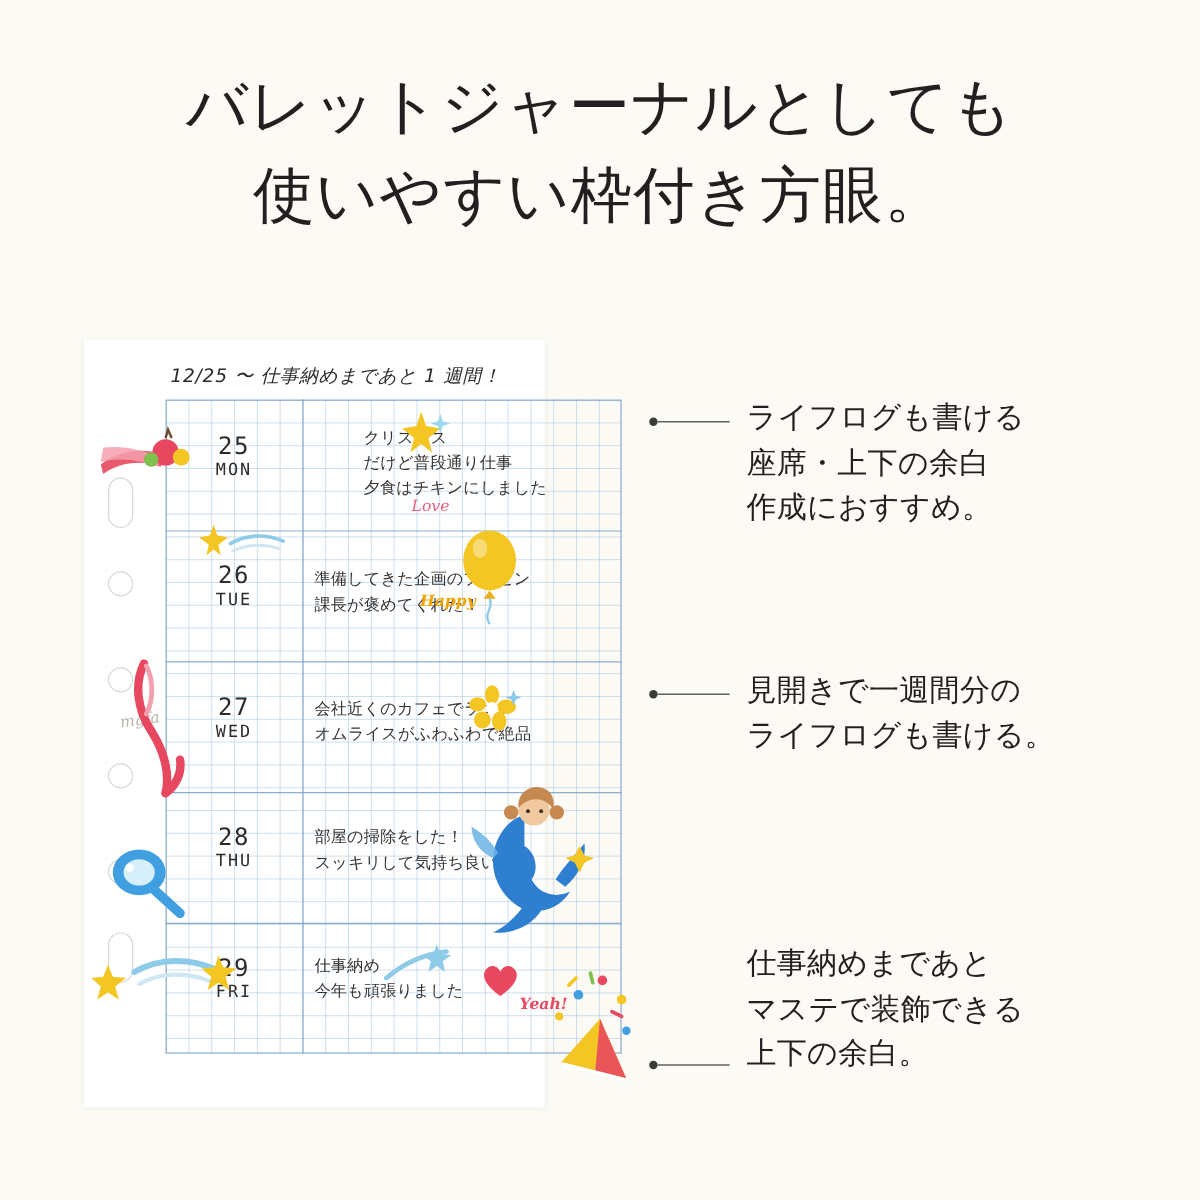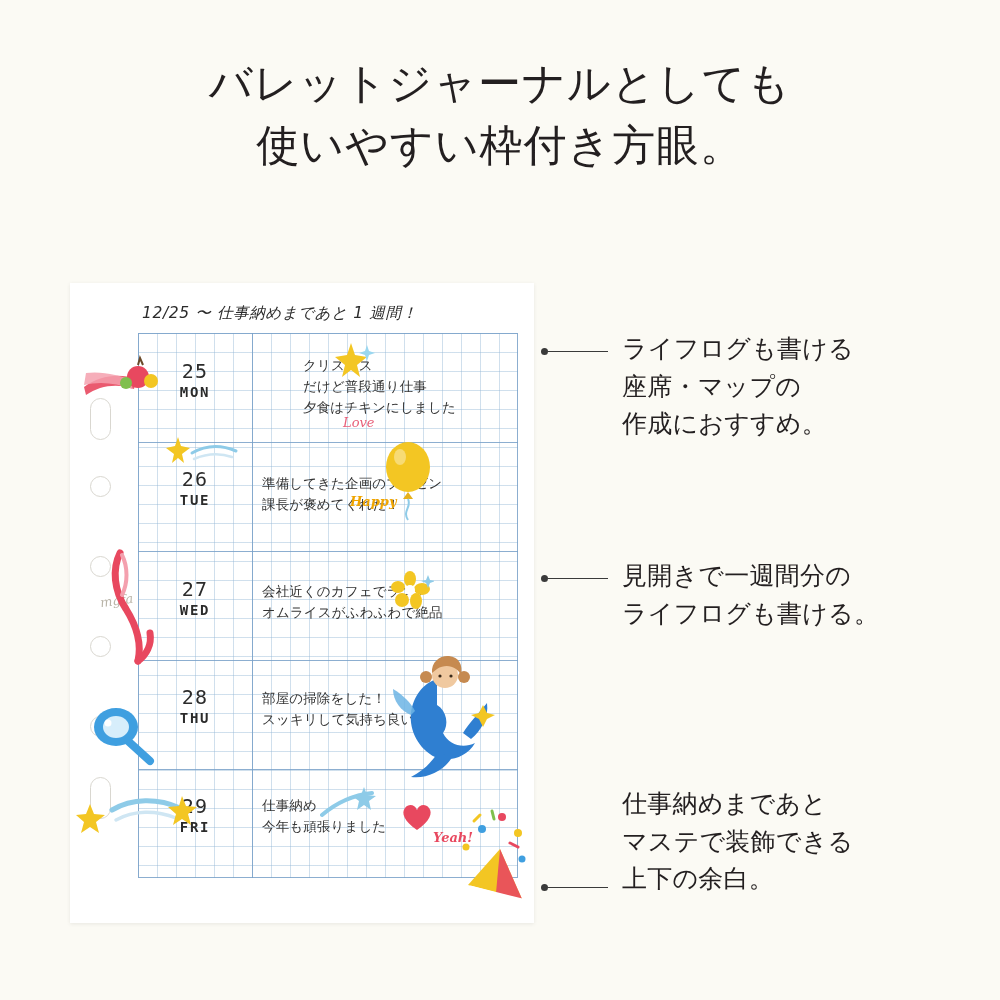--- a/index.html
+++ b/index.html
@@ -16,36 +16,36 @@
   }
 
   
   #headline {
     position: absolute;
     top: 52px;
     left: 0;
     width: 1000px;
     text-align: center;
     color: #231f20;
-    font-size: 43px;
+    font-size: 51px;
     line-height: 1.45;
     letter-spacing: 0.02em;
     font-weight: 400;
   }
   #headline .hl-line {
     display: block;
     white-space: nowrap;
   }
 
   
   #planner {
     position: absolute;
     left: 70px;
     top: 283px;
-    width: 464px;
+    width: 384px;
     height: 640px;
     background: #ffffff;
     box-shadow: 0 1px 4px rgba(0,0,0,0.08);
   }
 
   
   .hole {
     position: absolute;
     left: 20px;
     width: 21px;
@@ -119,21 +119,20 @@
   }
   .day .dnum {
     font-size: 20px;
     letter-spacing: 0.06em;
     line-height: 1.15;
   }
   .day .dname {
     font-size: 14px;
     letter-spacing: 0.12em;
     line-height: 1.3;
-    font-weight: bold;
   }
 
   .entry {
     position: absolute;
     left: 124px;
     width: 250px;
     color: #333;
     font-size: 13.5px;
     line-height: 1.55;
     font-family: "DejaVu Sans", sans-serif;
@@ -374,21 +373,21 @@
       <path d="M52 18 L58 12" stroke="#f3c623" stroke-width="3" stroke-linecap="round"></path>
     </svg>
 
   </div>
 </div>
 
 <div class="leader-dot" style="left:541px; top:348px;"></div>
 <div class="leader" style="left:548px; top:351px; width:60px;"></div>
 <div class="callout" style="left:622px; top:330px;">
   <span class="cl">ライフログも書ける</span>
-  <span class="cl">座席・マップの</span>
+  <span class="cl">座席・上下の余白</span>
   <span class="cl">作成におすすめ。</span>
 </div>
 
 <div class="leader-dot" style="left:541px; top:575px;"></div>
 <div class="leader" style="left:548px; top:578px; width:60px;"></div>
 <div class="callout" style="left:622px; top:557px;">
   <span class="cl">見開きで一週間分の</span>
   <span class="cl">ライフログも書ける。</span>
 </div>
 

